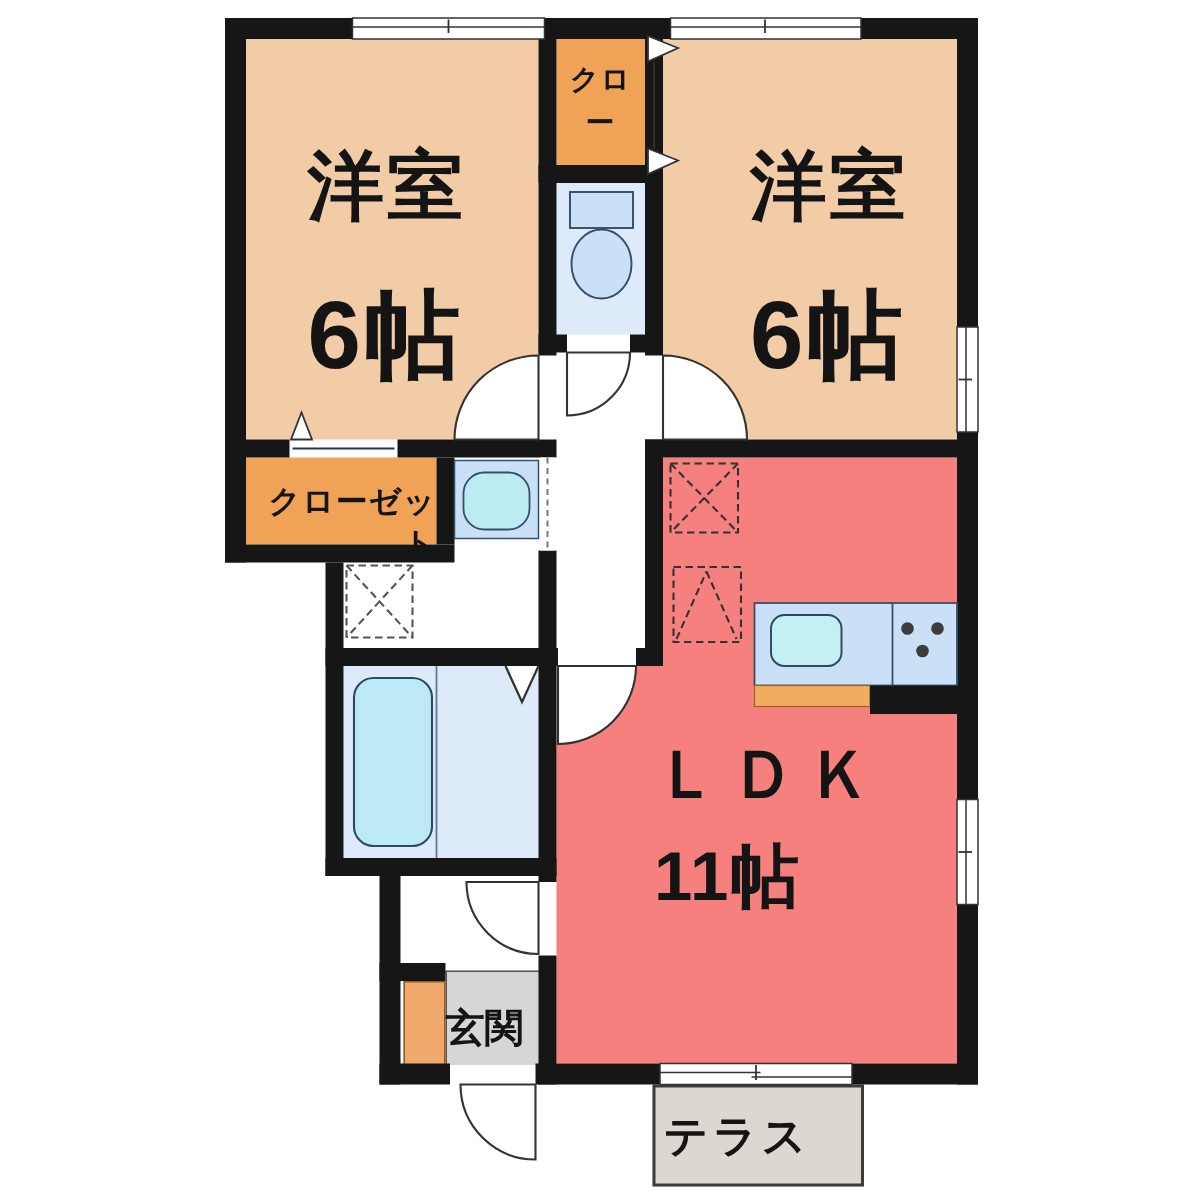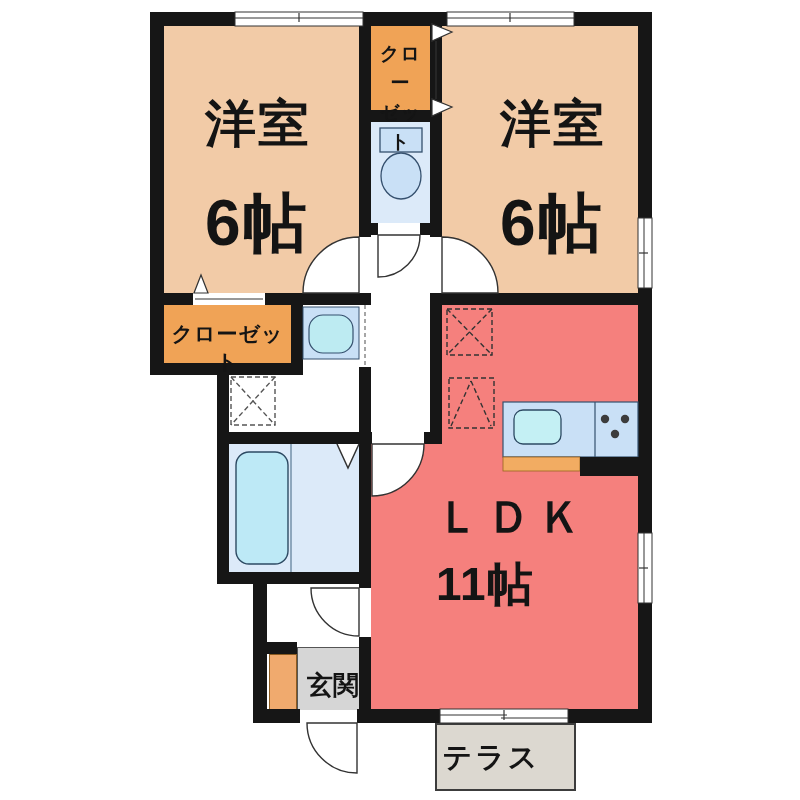--- a/index.html
+++ b/index.html
@@ -15,22 +15,22 @@
   .red{background:#F5807D;}
   .wet{background:#DCEAF9;}
   .white{background:#ffffff;}
   .big-label{line-height:1.18;letter-spacing:2px;}
   .big-label .l1{font-size:51px;}
   .big-label .l2{font-size:64px;margin-top:32px;}
   .ldk-label{line-height:1.22;}
   .ldk-label .l1{font-size:44px;letter-spacing:7px;}
   .ldk-label .l2{font-size:46px;letter-spacing:1px;margin-top:12px;}
   .closet-top-label{width:59px;text-align:center;font-size:19px;line-height:1.55;letter-spacing:1px;}
-  .closet-side-label{width:127px;text-align:center;font-size:21px;letter-spacing:1px;}
-  .genkan-label{width:62px;text-align:right;font-size:26px;}
+  .closet-side-label{width:127px;text-align:right;font-size:21px;letter-spacing:1px;}
+  .genkan-label{width:62px;text-align:left;font-size:26px;}
   .terrace-label{width:137px;text-align:center;font-size:29px;letter-spacing:3px;}
 </style>
 </head>
 <body>
 
 <div id="plan">
 
   <div class="room fill beige" style="left:164px;top:26px;width:195px;height:267px;"></div>
   <div class="room fill beige" style="left:442px;top:26px;width:196px;height:267px;"></div>
   <div class="room fill orange" style="left:371px;top:26px;width:59px;height:84px;"></div>
@@ -172,21 +172,20 @@
     <div class="l2">6帖</div>
   </div>
 
   <div class="label big-label" style="left:500px;top:94px;">
     <div class="l1">洋室</div>
     <div class="l2">6帖</div>
   </div>
 
   <div class="label closet-top-label" style="left:371px;top:39px;">
     <div>クロー</div>
-    <div>ゼット</div>
   </div>
 
   <div class="label closet-side-label" style="left:164px;top:320px;">クローゼット</div>
 
   <div class="label ldk-label" style="left:436px;top:490px;">
     <div class="l1">ＬＤＫ</div>
     <div class="l2">11帖</div>
   </div>
 
   <div class="label genkan-label" style="left:297px;top:668px;">玄関</div>

